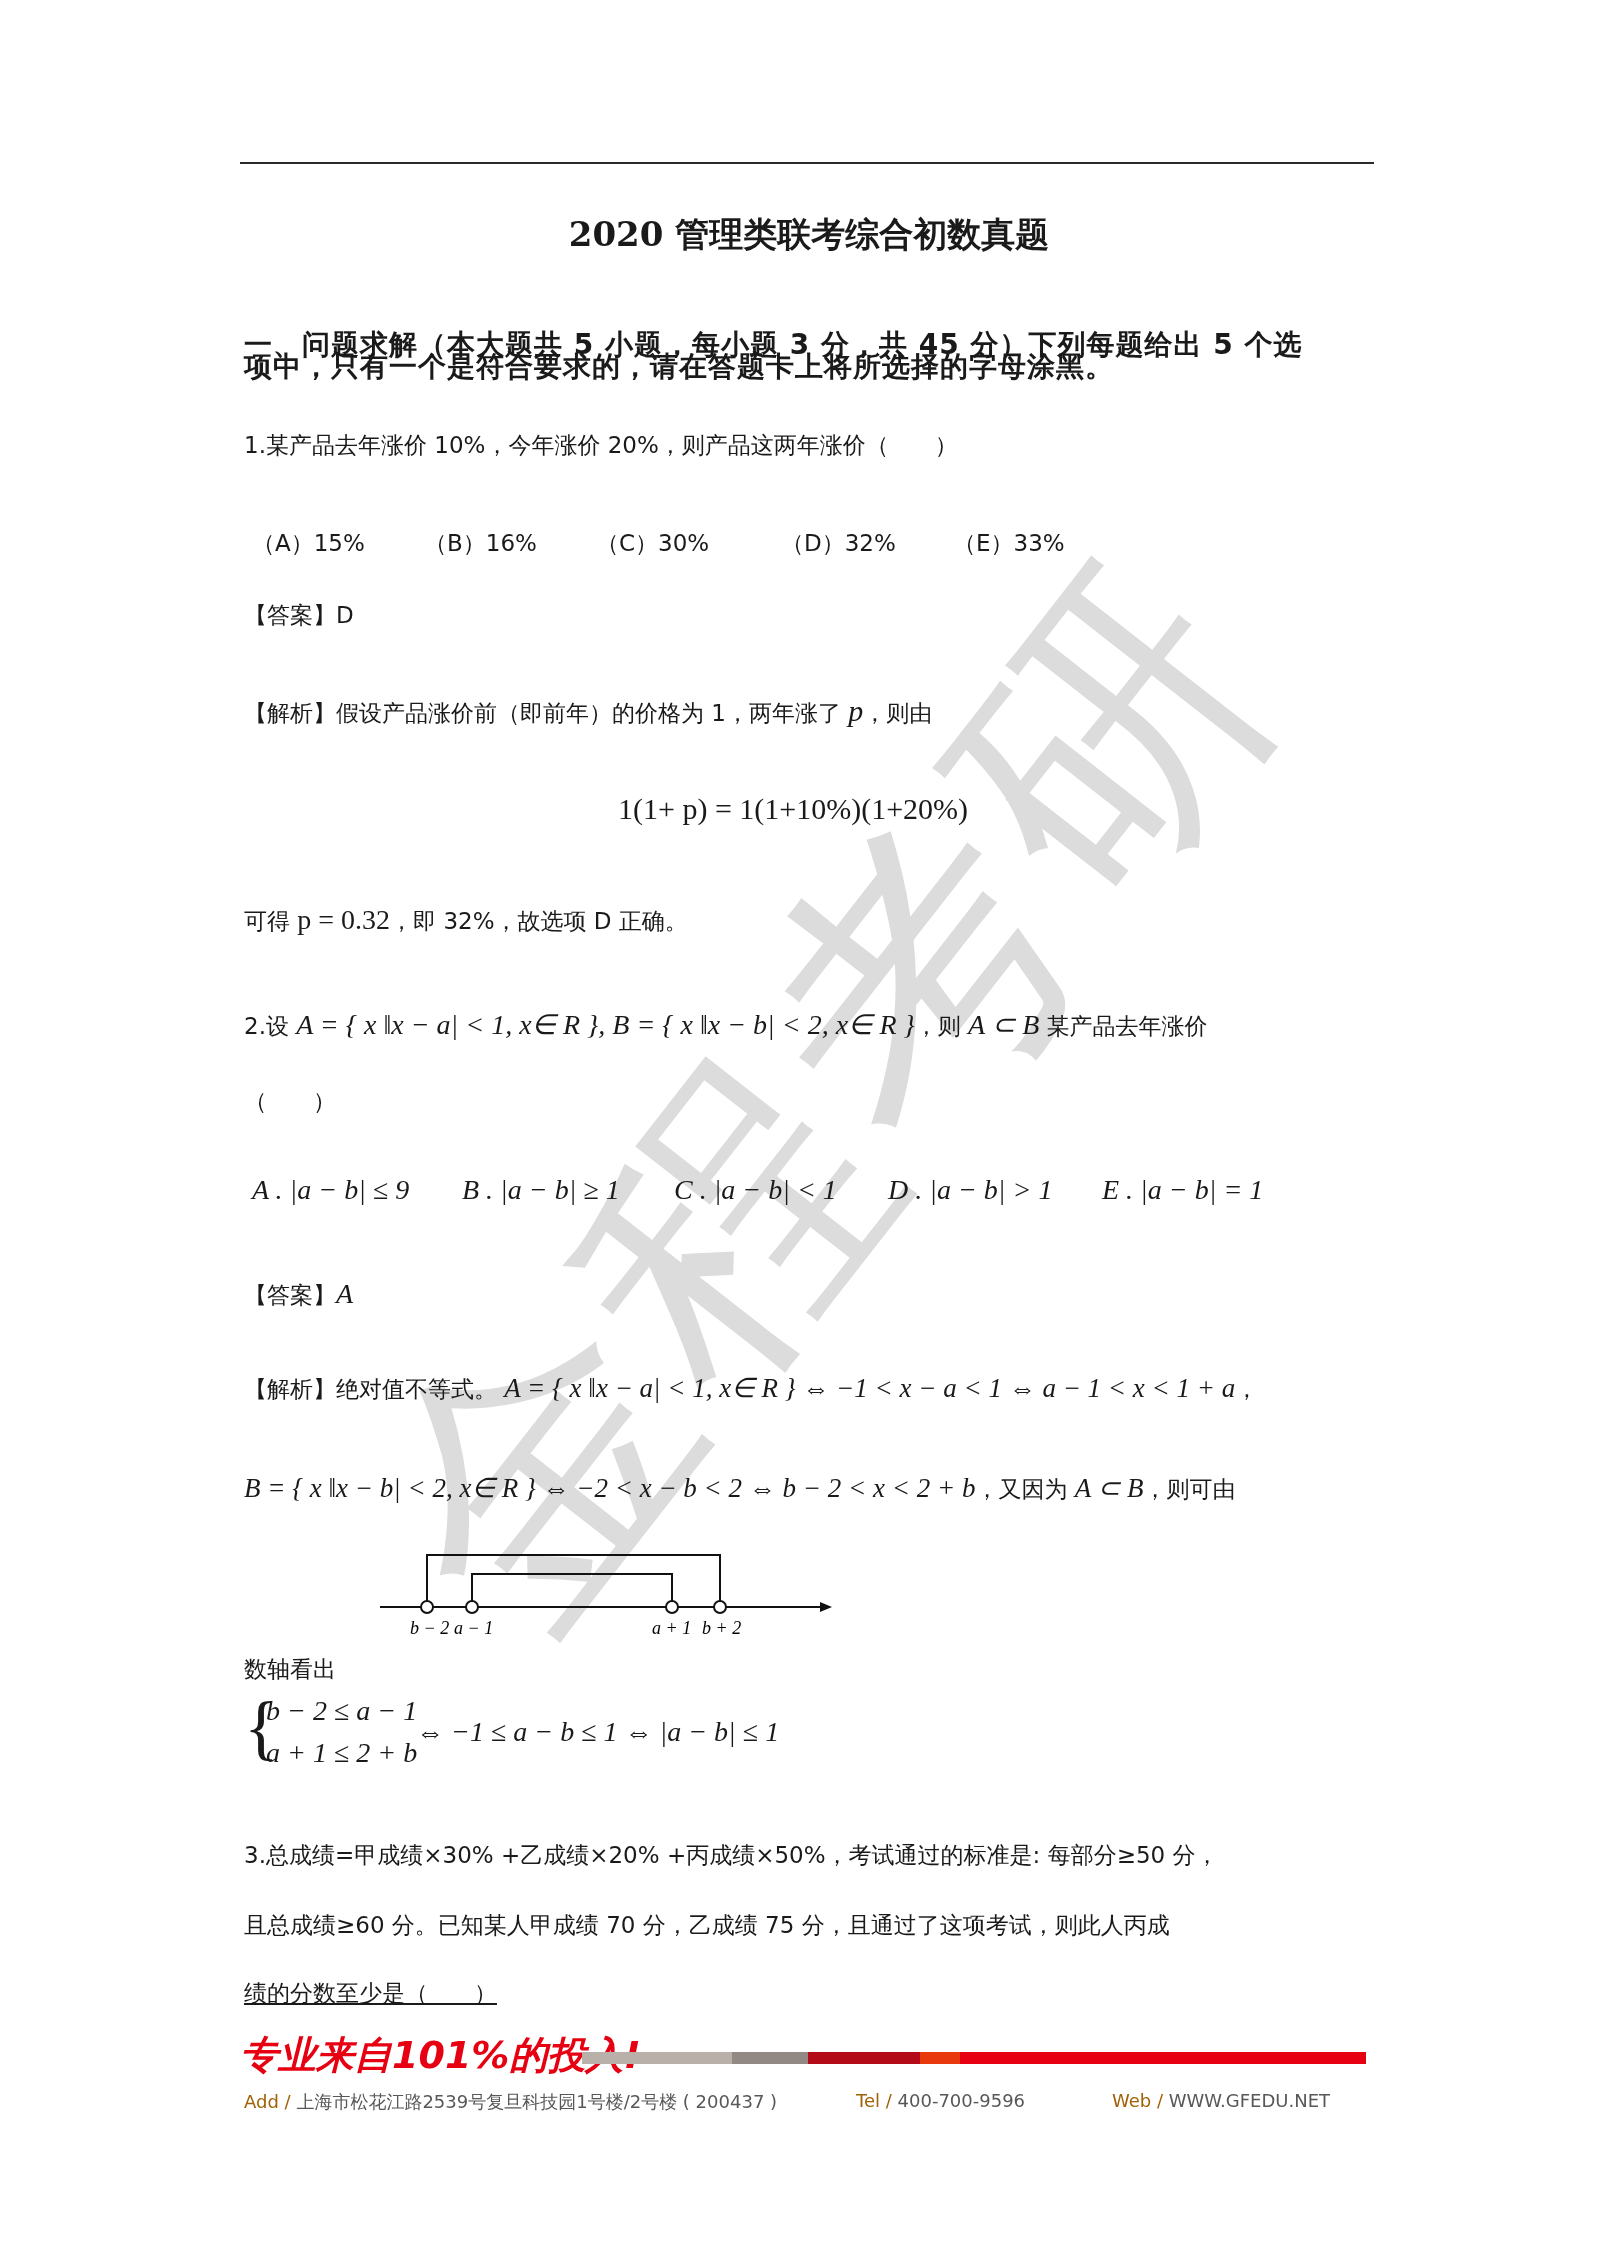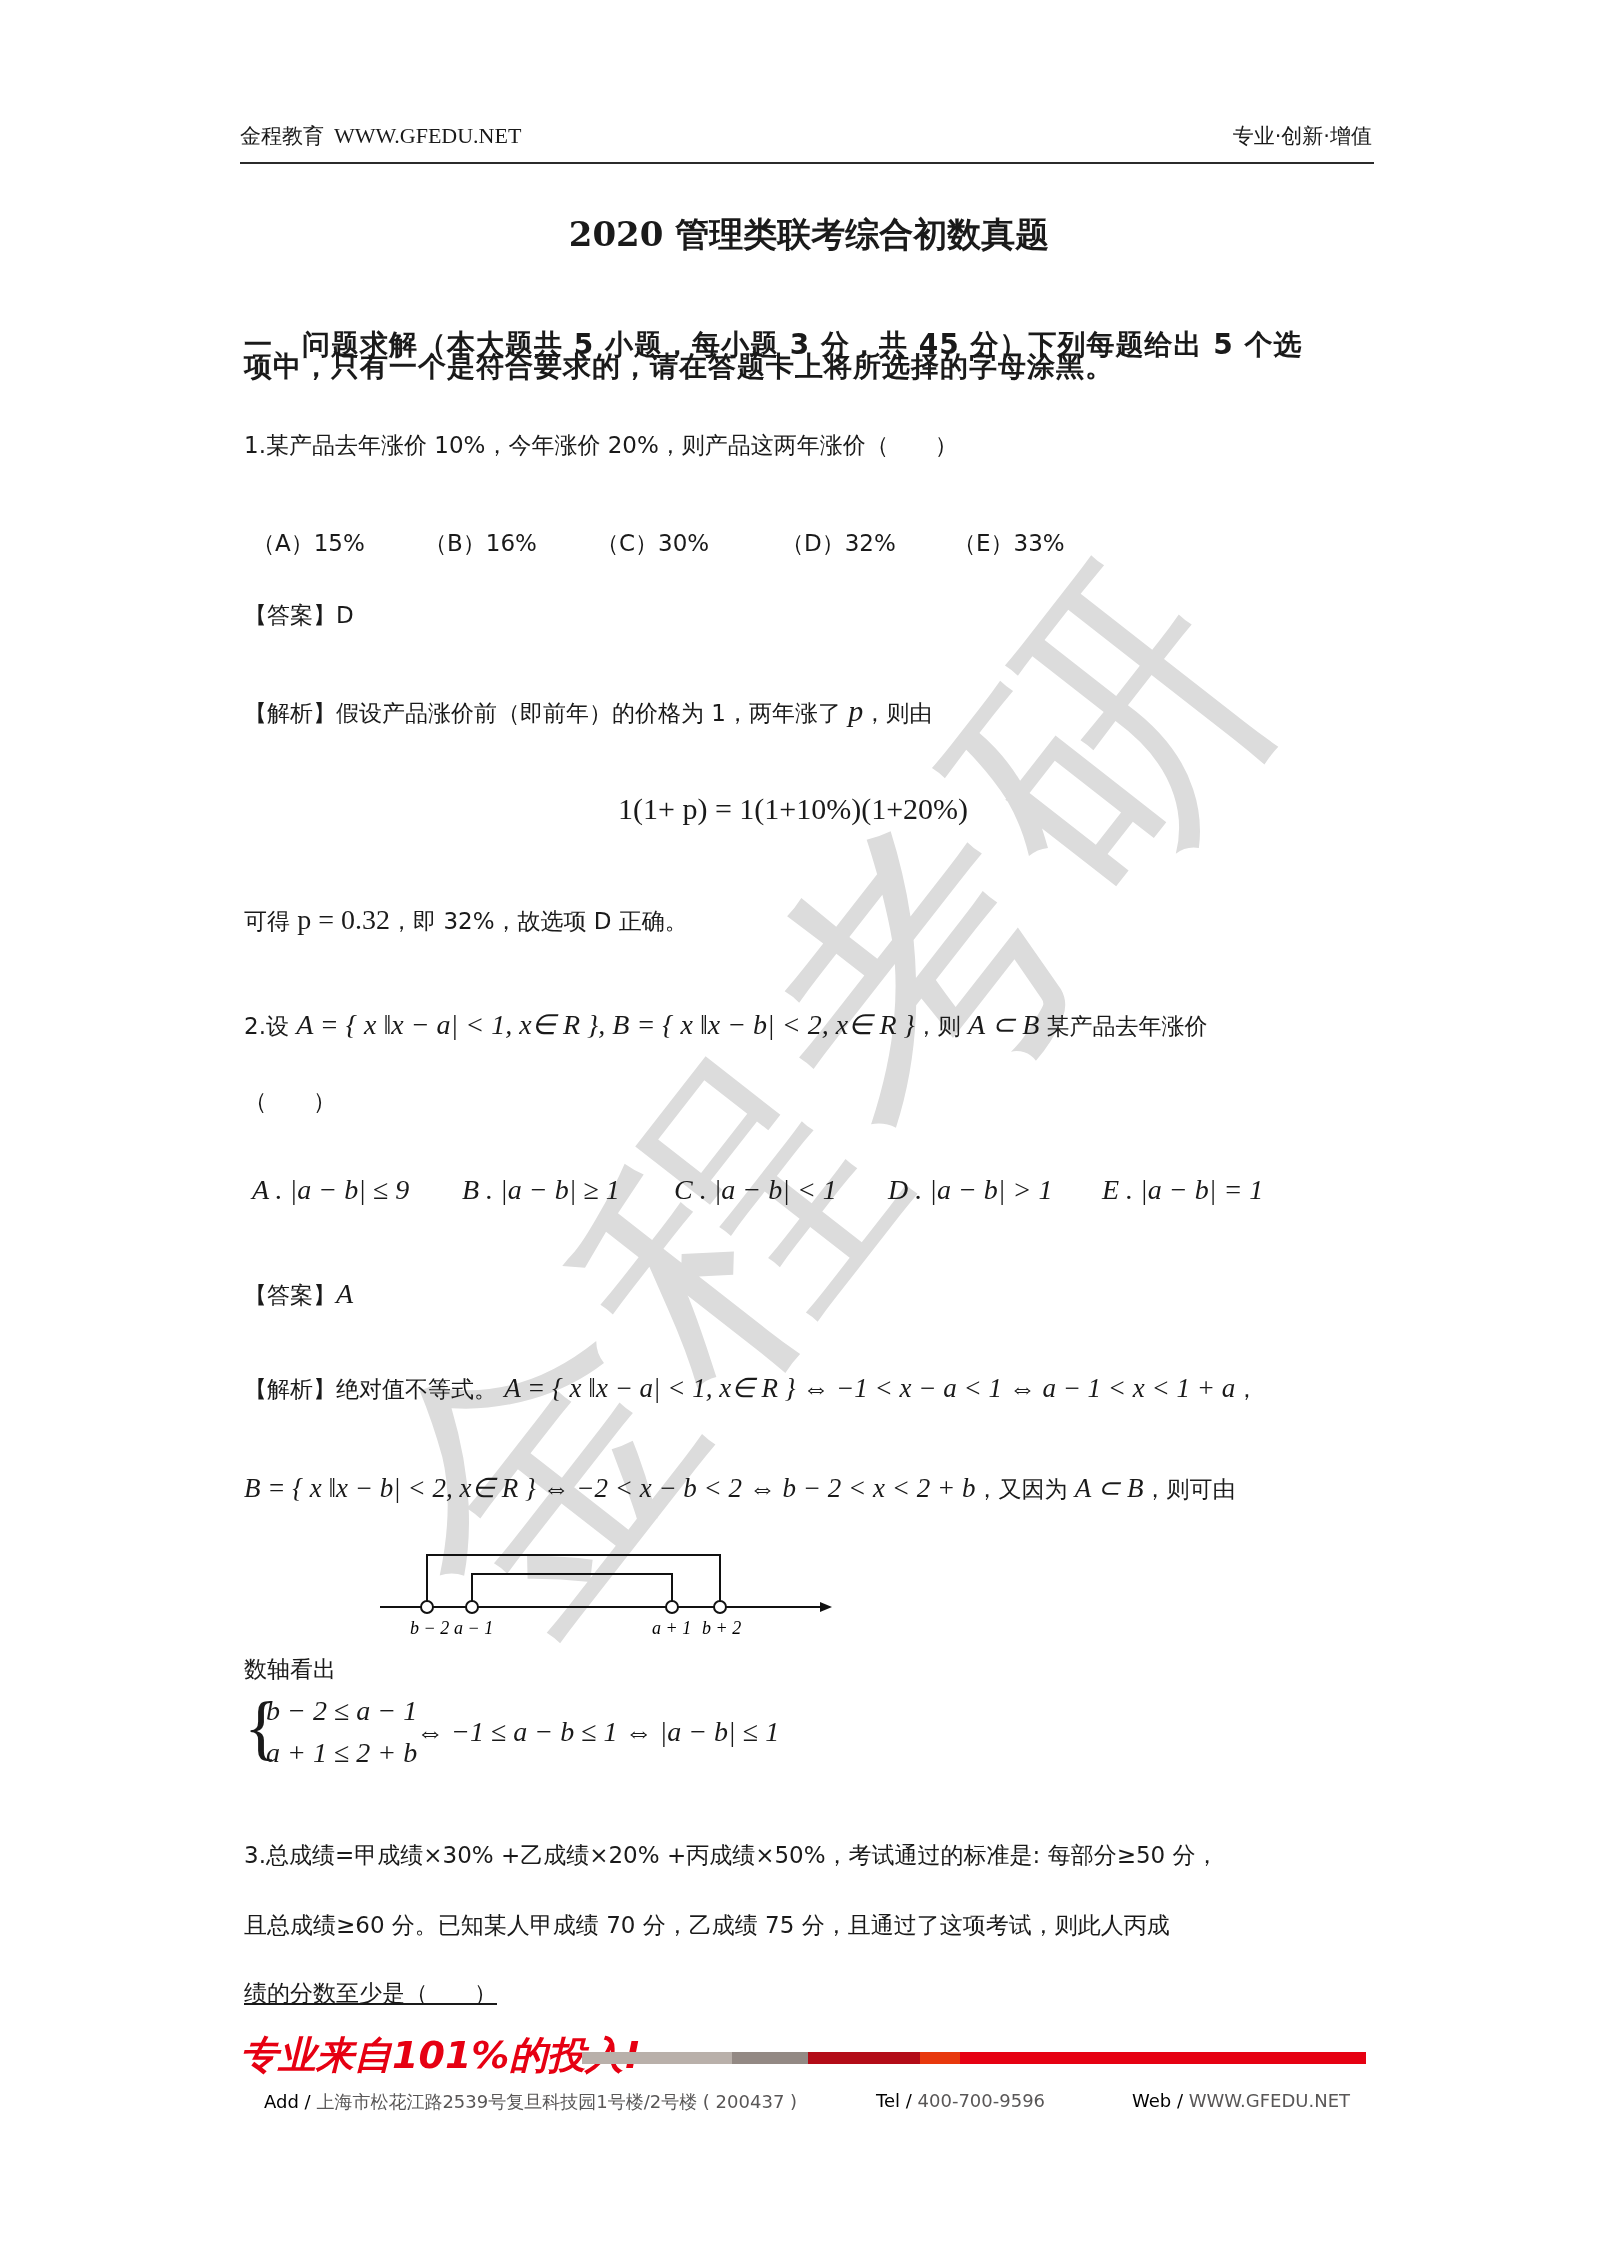--- a/index.html
+++ b/index.html
@@ -34,37 +34,31 @@
 
   .numline { position: absolute; left: 380px; top: 1552px; width: 460px; height: 100px; }
   .brace-sys { position: absolute; left: 244px; top: 1695px; font-family: "Liberation Serif", serif; font-size: 28px; }
 
   .footer-slogan { position: absolute; left: 240px; top: 2030px; font-family: "DejaVu Sans", sans-serif;
                    font-style: italic; color: #e60012; font-size: 38px; font-weight: bold; z-index: 2; }
   .colorbar { position: absolute; left: 582px; top: 2052px; height: 12px; width: 784px; display: flex; z-index: 2; }
   .colorbar div { height: 100%; }
   .footer-info { position: absolute; left: 244px; top: 2090px; width: 1130px; font-family: "DejaVu Sans", sans-serif;
                  font-size: 18px; color: #595757; z-index: 2; }
-  .footer-info .lbl { color: #000000; margin-left: 20px; }
+  .footer-info .lbl { color: #a16207; }
 </style>
 </head>
 <body>
 
 <div class="page">
 
   <div class="watermark">
     <span>金程考研</span>
   </div>
 
-  <div class="header">
-    <div class="left">
-      <span class="cn">金程教育</span><span>WWW.GFEDU.NET</span>
-    </div>
-    <div class="right">专业·创新·增值</div>
-  </div>
   <div class="header-rule"></div>
 
   <div class="content">
     <div class="abs title">2020 管理类联考综合初数真题</div>
 
     <div class="abs section" style="top:302px;margin-top:24px;">一、问题求解（本大题共 5 小题，每小题 3 分，共 45 分）下列每题给出 5 个选</div>
     <div class="abs section" style="top:348px;">项中，只有一个是符合要求的，请在答题卡上将所选择的字母涂黑。</div>
 
     <div class="abs q" style="top:430px;">
       <span>1.</span><span>某产品去年涨价 10%，今年涨价 20%，则产品这两年涨价（　　）</span>

